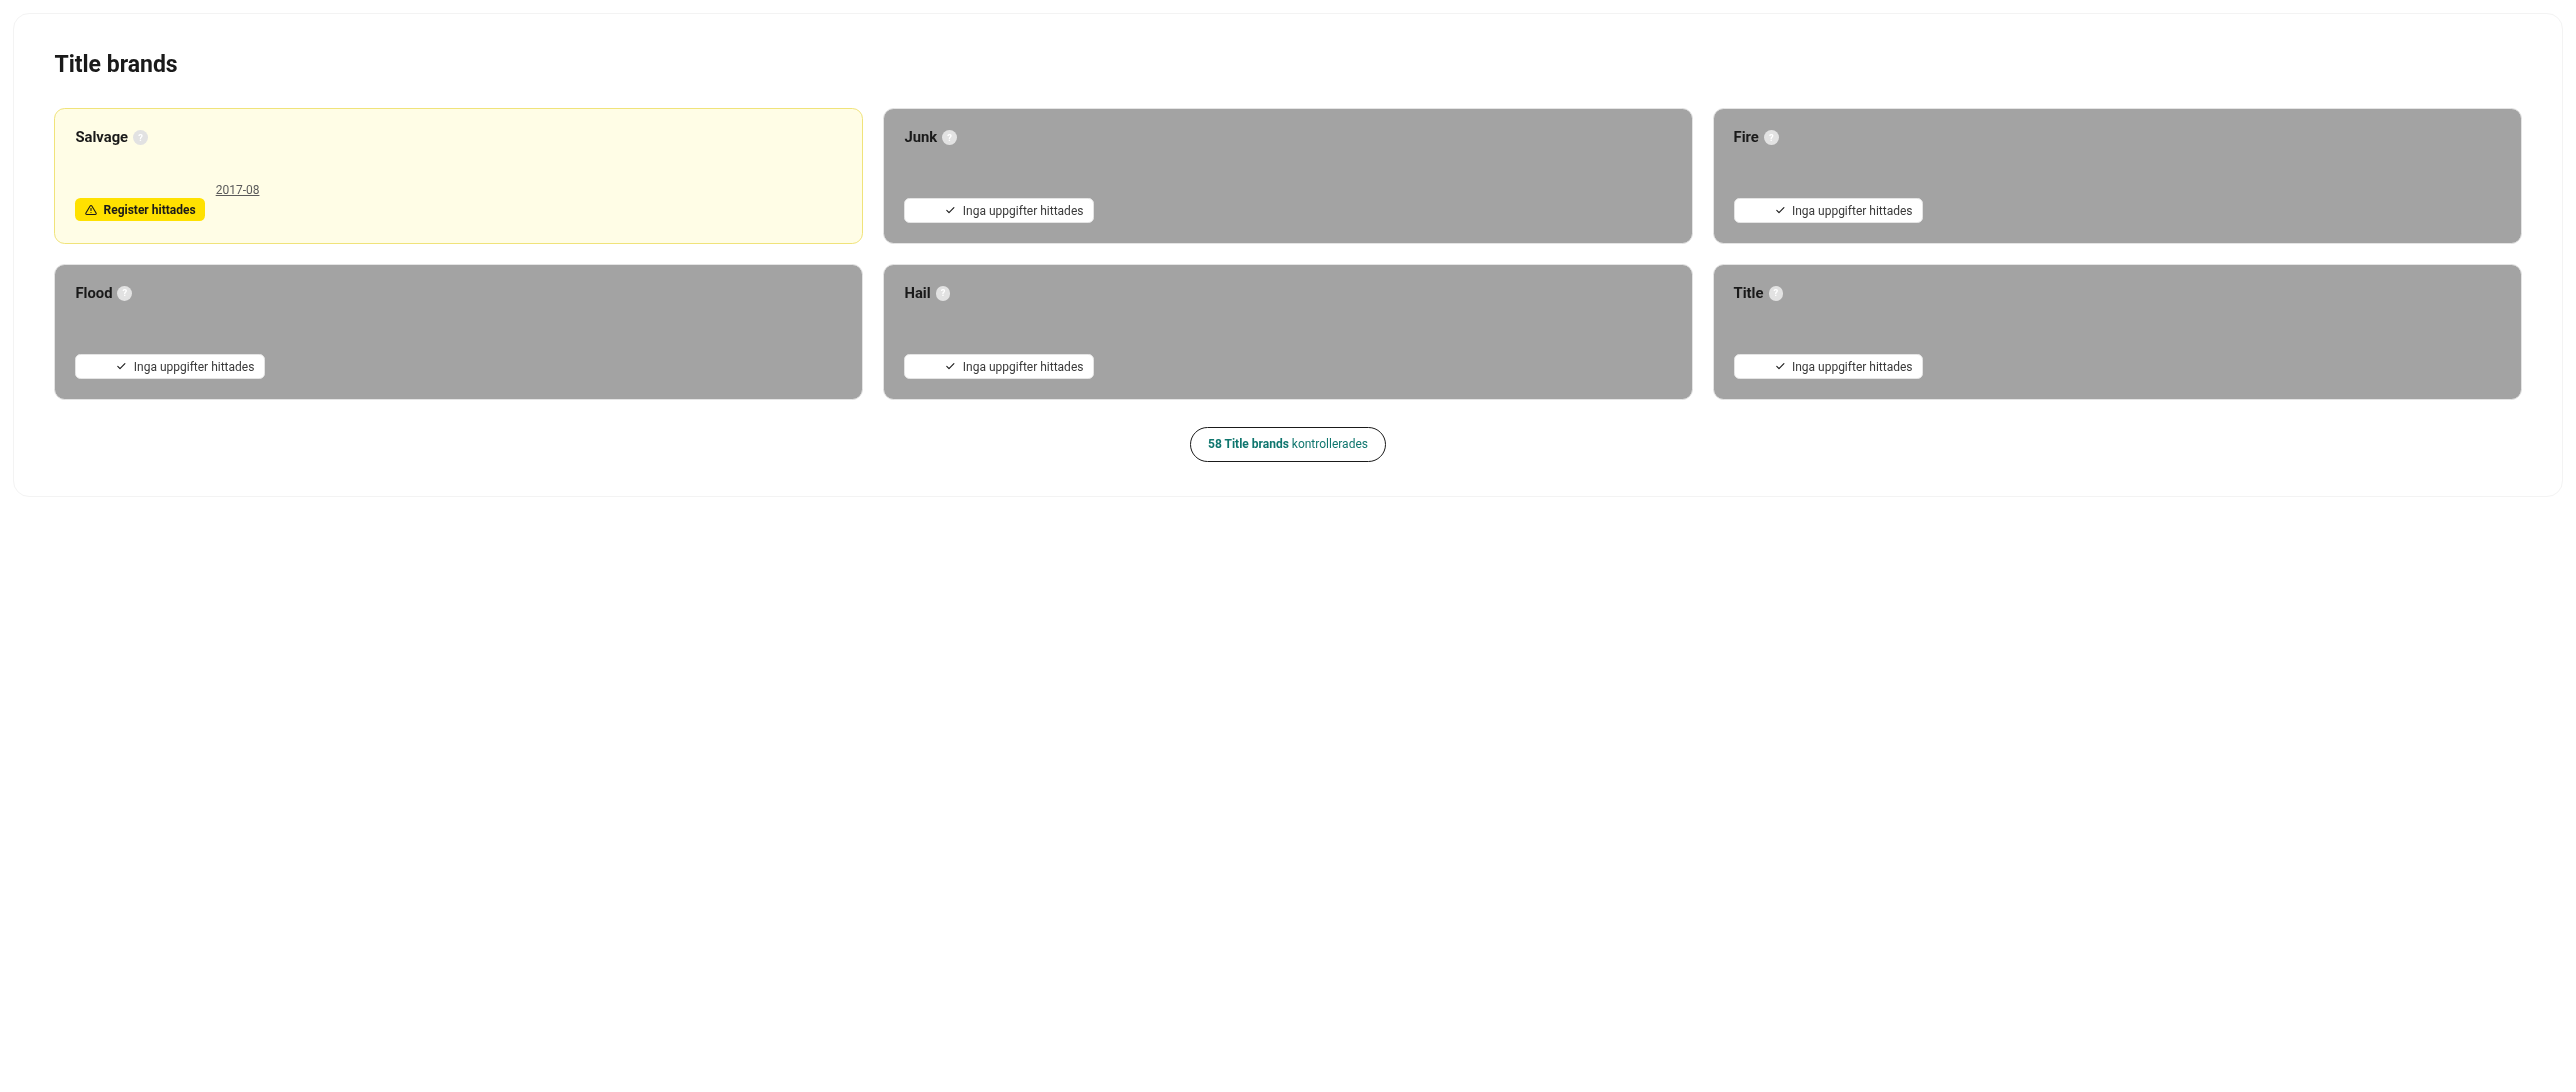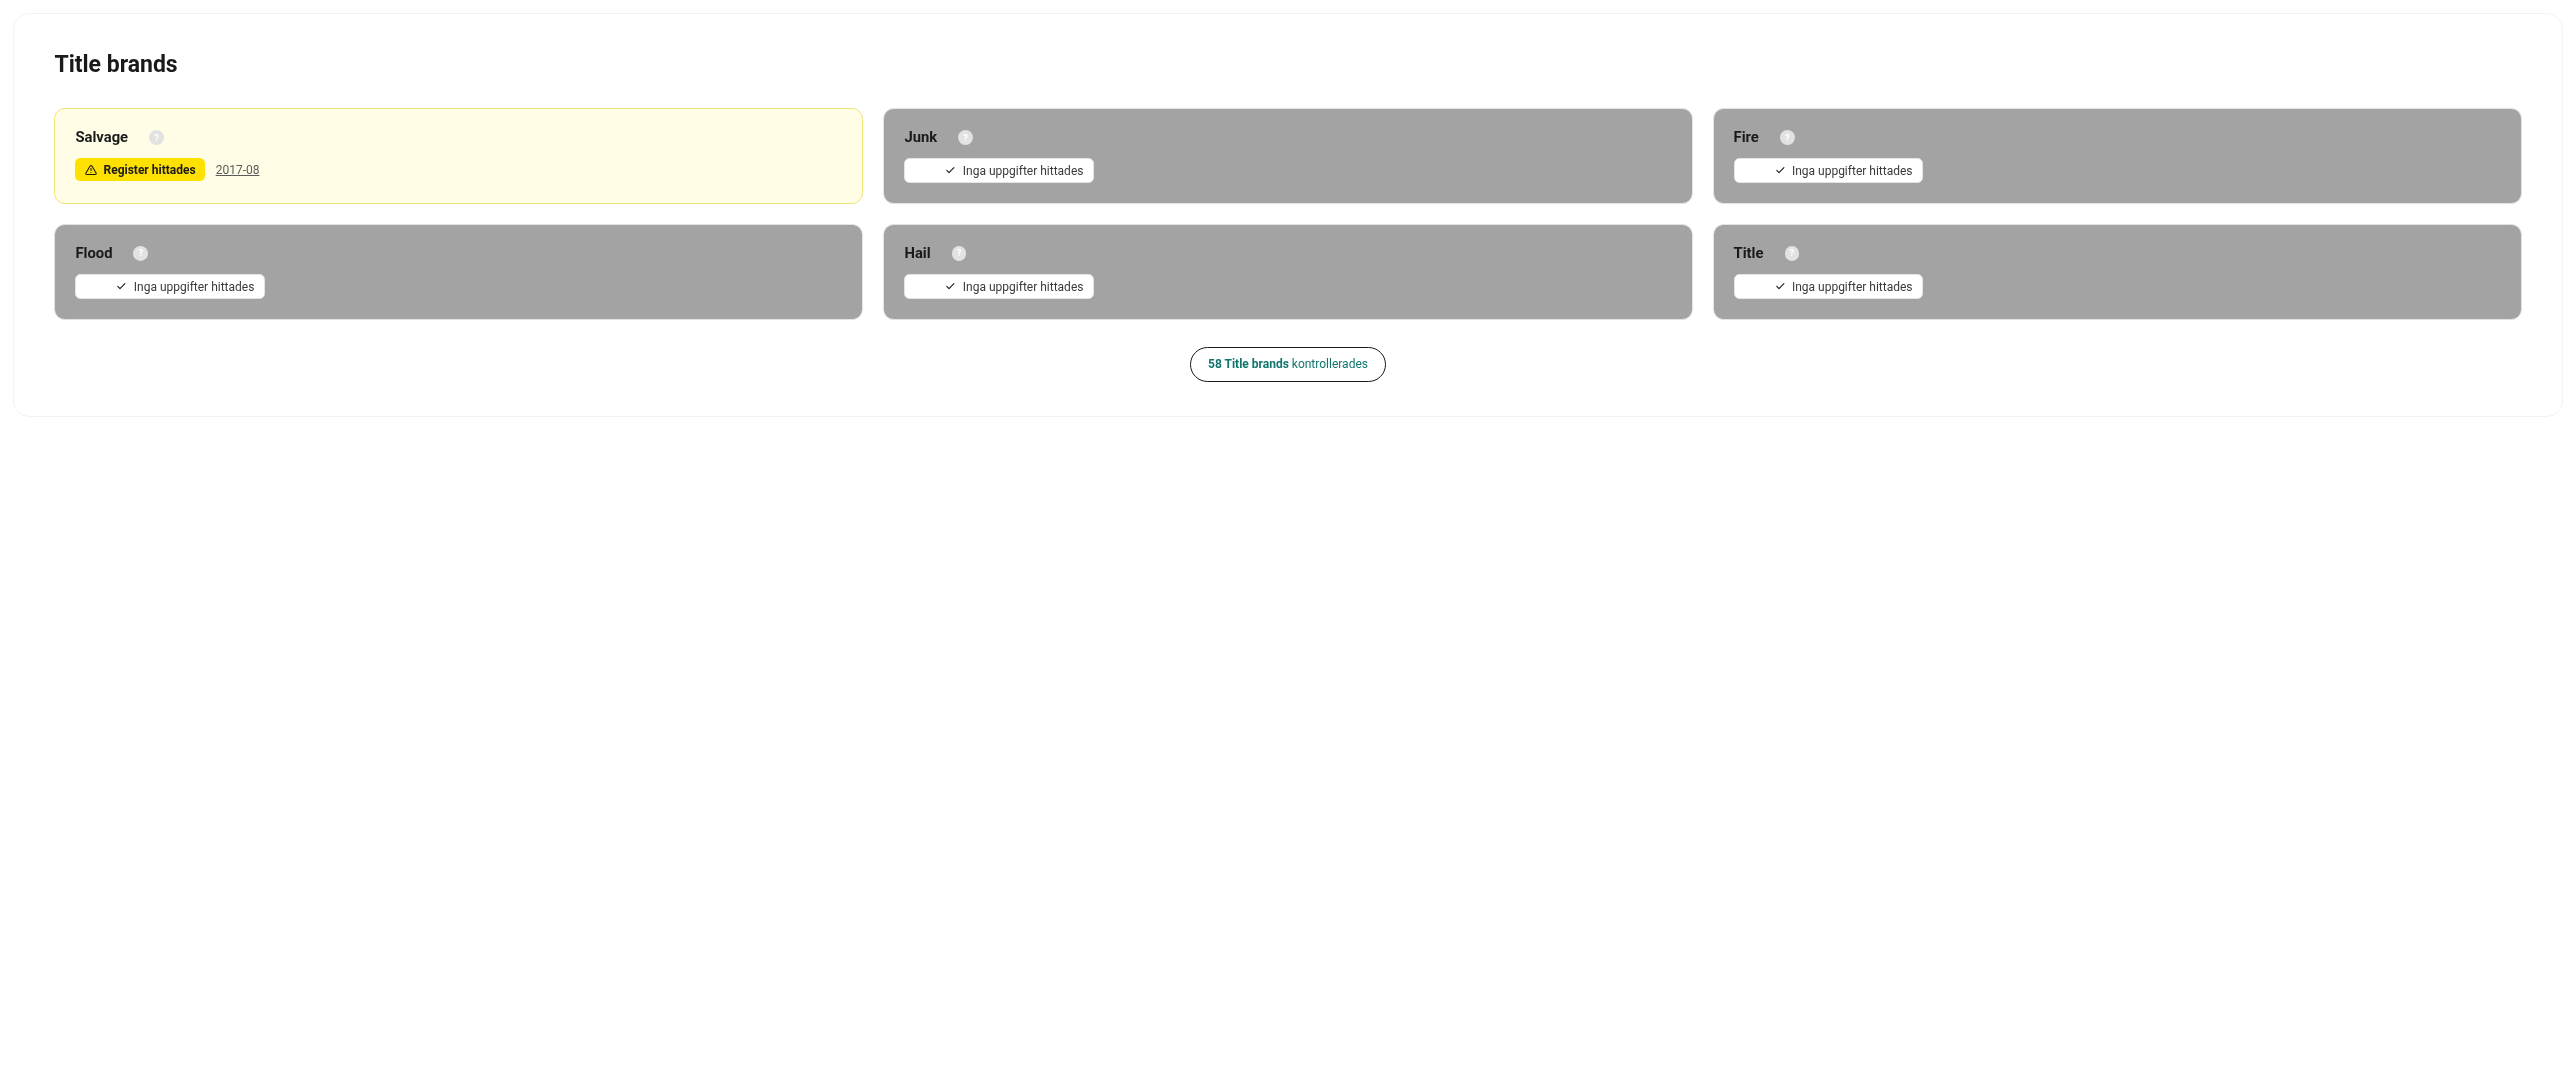--- a/index.html
+++ b/index.html
@@ -37,21 +37,21 @@
     padding: 19px 20px 20px 20px;
     background: #a3a3a3;
   }
   .card.highlight {
     background: #fffde6;
     border-color: #f0e37a;
   }
   .card-header {
     display: flex;
     align-items: center;
-    gap: 21px;
+    gap: 5px;
     margin-bottom: 12px;
   }
   .card-title {
     font-size: 14.8px;
     font-weight: 700;
     color: #1a1a1a;
   }
   .help-icon {
     width: 14.8px;
     height: 14.8px;
@@ -72,20 +72,21 @@
     gap: 10.7px;
   }
   .status-badge {
     display: inline-flex;
     align-items: center;
     gap: 6.7px;
     border-radius: 5.4px;
     padding: 5.4px 9.4px;
     font-size: 12px;
     line-height: 1;
+    margin-top: 40px;
   }
   .status-badge.warn {
     background: #ffe100;
     color: #1a1a1a;
     font-weight: 700;
   }
   .status-badge.ok {
     background: #ffffff;
     border: 0.7px solid #e4e4e4;
     color: #3a3a3a;

